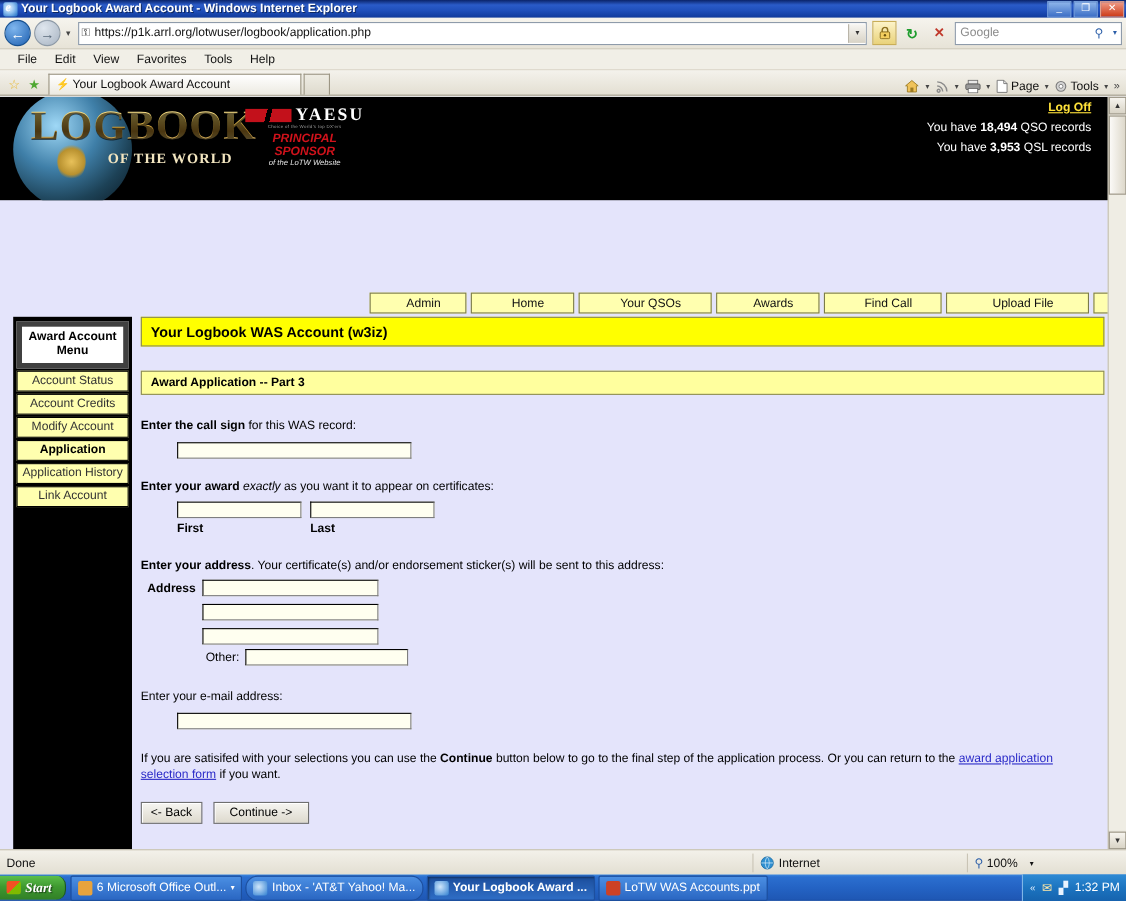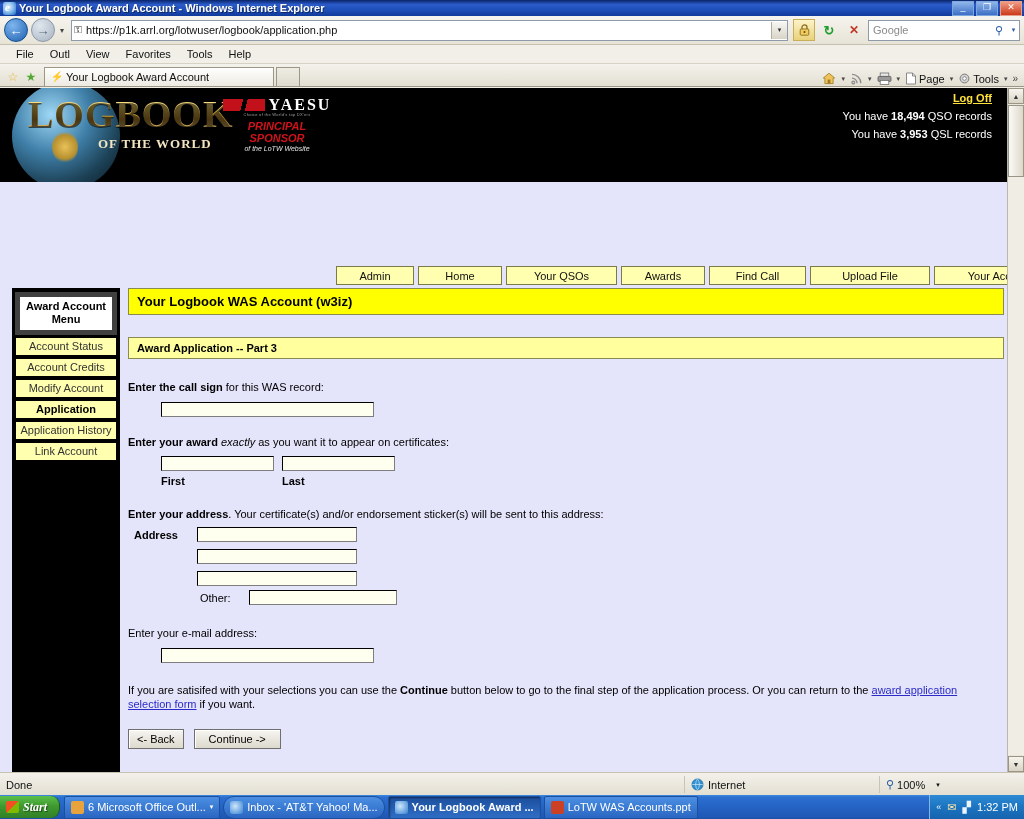--- a/index.html
+++ b/index.html
@@ -101,21 +101,21 @@
   .yaesu .ysub{color:#e3e3e3;font-style:italic;font-size:7px;margin-top:1px;}
   .logoff{position:absolute;right:16px;top:4px;color:#ffe23a;font-size:11px;font-weight:bold;
           text-decoration:underline;}
   .qline{position:absolute;right:16px;color:#fff;font-size:11px;}
   .qline.a{top:22px;} .qline.b{top:40px;}
   .qline b{font-weight:bold;}
 
   
   .navtabs{position:absolute;left:336px;top:178px;display:flex;gap:4px;}
   .navtab{height:17px;background:#ffffaf;border:1px solid #7b7b4a;color:#111;font-size:11px;
-          display:flex;align-items:center;justify-content:center;}
+          display:flex;align-items:center;justify-content:center;padding-left:10px;}
 
   
   .sidebar{position:absolute;left:12px;top:200px;width:108px;height:523px;background:#000;
            padding:4px 3px;box-sizing:border-box;}
   .sb-head{background:#fff;border:5px solid #404040;color:#000;font-weight:bold;font-size:11px;
            text-align:center;padding:3px 0 4px;line-height:13px;}
   .sb-item{background:#ffffaf;border:1px solid #000;color:#333;font-size:11px;text-align:center;
            padding:2px 0 3px;margin-top:2px;}
   .sb-item.active{color:#000;font-weight:bold;}
 
@@ -123,21 +123,21 @@
   .content{position:absolute;left:128px;top:200px;width:876px;}
   .title-bar1{background:#ffff00;border:1px solid #8a8a55;color:#000;font-weight:bold;font-size:13px;
               padding:5px 8px;}
   .title-bar2{background:#ffff9e;border:1px solid #8a8a55;color:#000;font-weight:bold;font-size:11px;
               padding:4px 8px;margin-top:22px;}
   .q{font-size:11px;color:#000;margin-top:22px;}
   .q b{font-weight:bold;}
   .q i{font-style:italic;}
   .inp{background:#fffff0;border:1px solid #000;border-right-color:#7e7e7e;border-bottom-color:#7e7e7e;
        height:15px;box-sizing:border-box;}
-  .row{display:flex;align-items:center;gap:13px;}
+  .row{display:flex;align-items:center;}
   .lbl{font-size:11px;font-weight:bold;color:#000;}
   .radio{width:10px;height:10px;border-radius:50%;border:1px solid #5a5a5a;background:#fff;
          display:inline-block;position:relative;vertical-align:middle;}
   .radio.on:after{content:"";position:absolute;left:2px;top:2px;width:4px;height:4px;border-radius:50%;background:#000;}
   .btn{background:linear-gradient(to bottom,#f6f5f1,#ddd9cd);border:1px solid #6f6f6f;
        font-size:11px;color:#000;padding:3px 8px;box-shadow:inset 1px 1px 0 #fff;}
   .lnk{color:#2b2bc8;text-decoration:underline;}
 
   
   .vscroll{position:absolute;right:0;top:88px;width:16px;height:684px;background:#e9e6dc;border-left:1px solid #bdb8a9;}
@@ -215,21 +215,21 @@
     </div>
     <div class="searchbox">
       <div class="ph">Google</div>
       <div class="mag">⚲</div>
       <div class="sdd">▾</div>
     </div>
   </div>
 
   <div class="menurow">
     <span>File</span>
-    <span>Outl</span>
+    <span>Edit</span>
     <span>View</span>
     <span>Favorites</span>
     <span>Tools</span>
     <span>Help</span>
   </div>
 
   <div class="tabrow">
     <div class="fav" style="color:#e8b830;">☆</div>
     <div class="fav" style="color:#4fa832;">★</div>
     <div class="tab">

